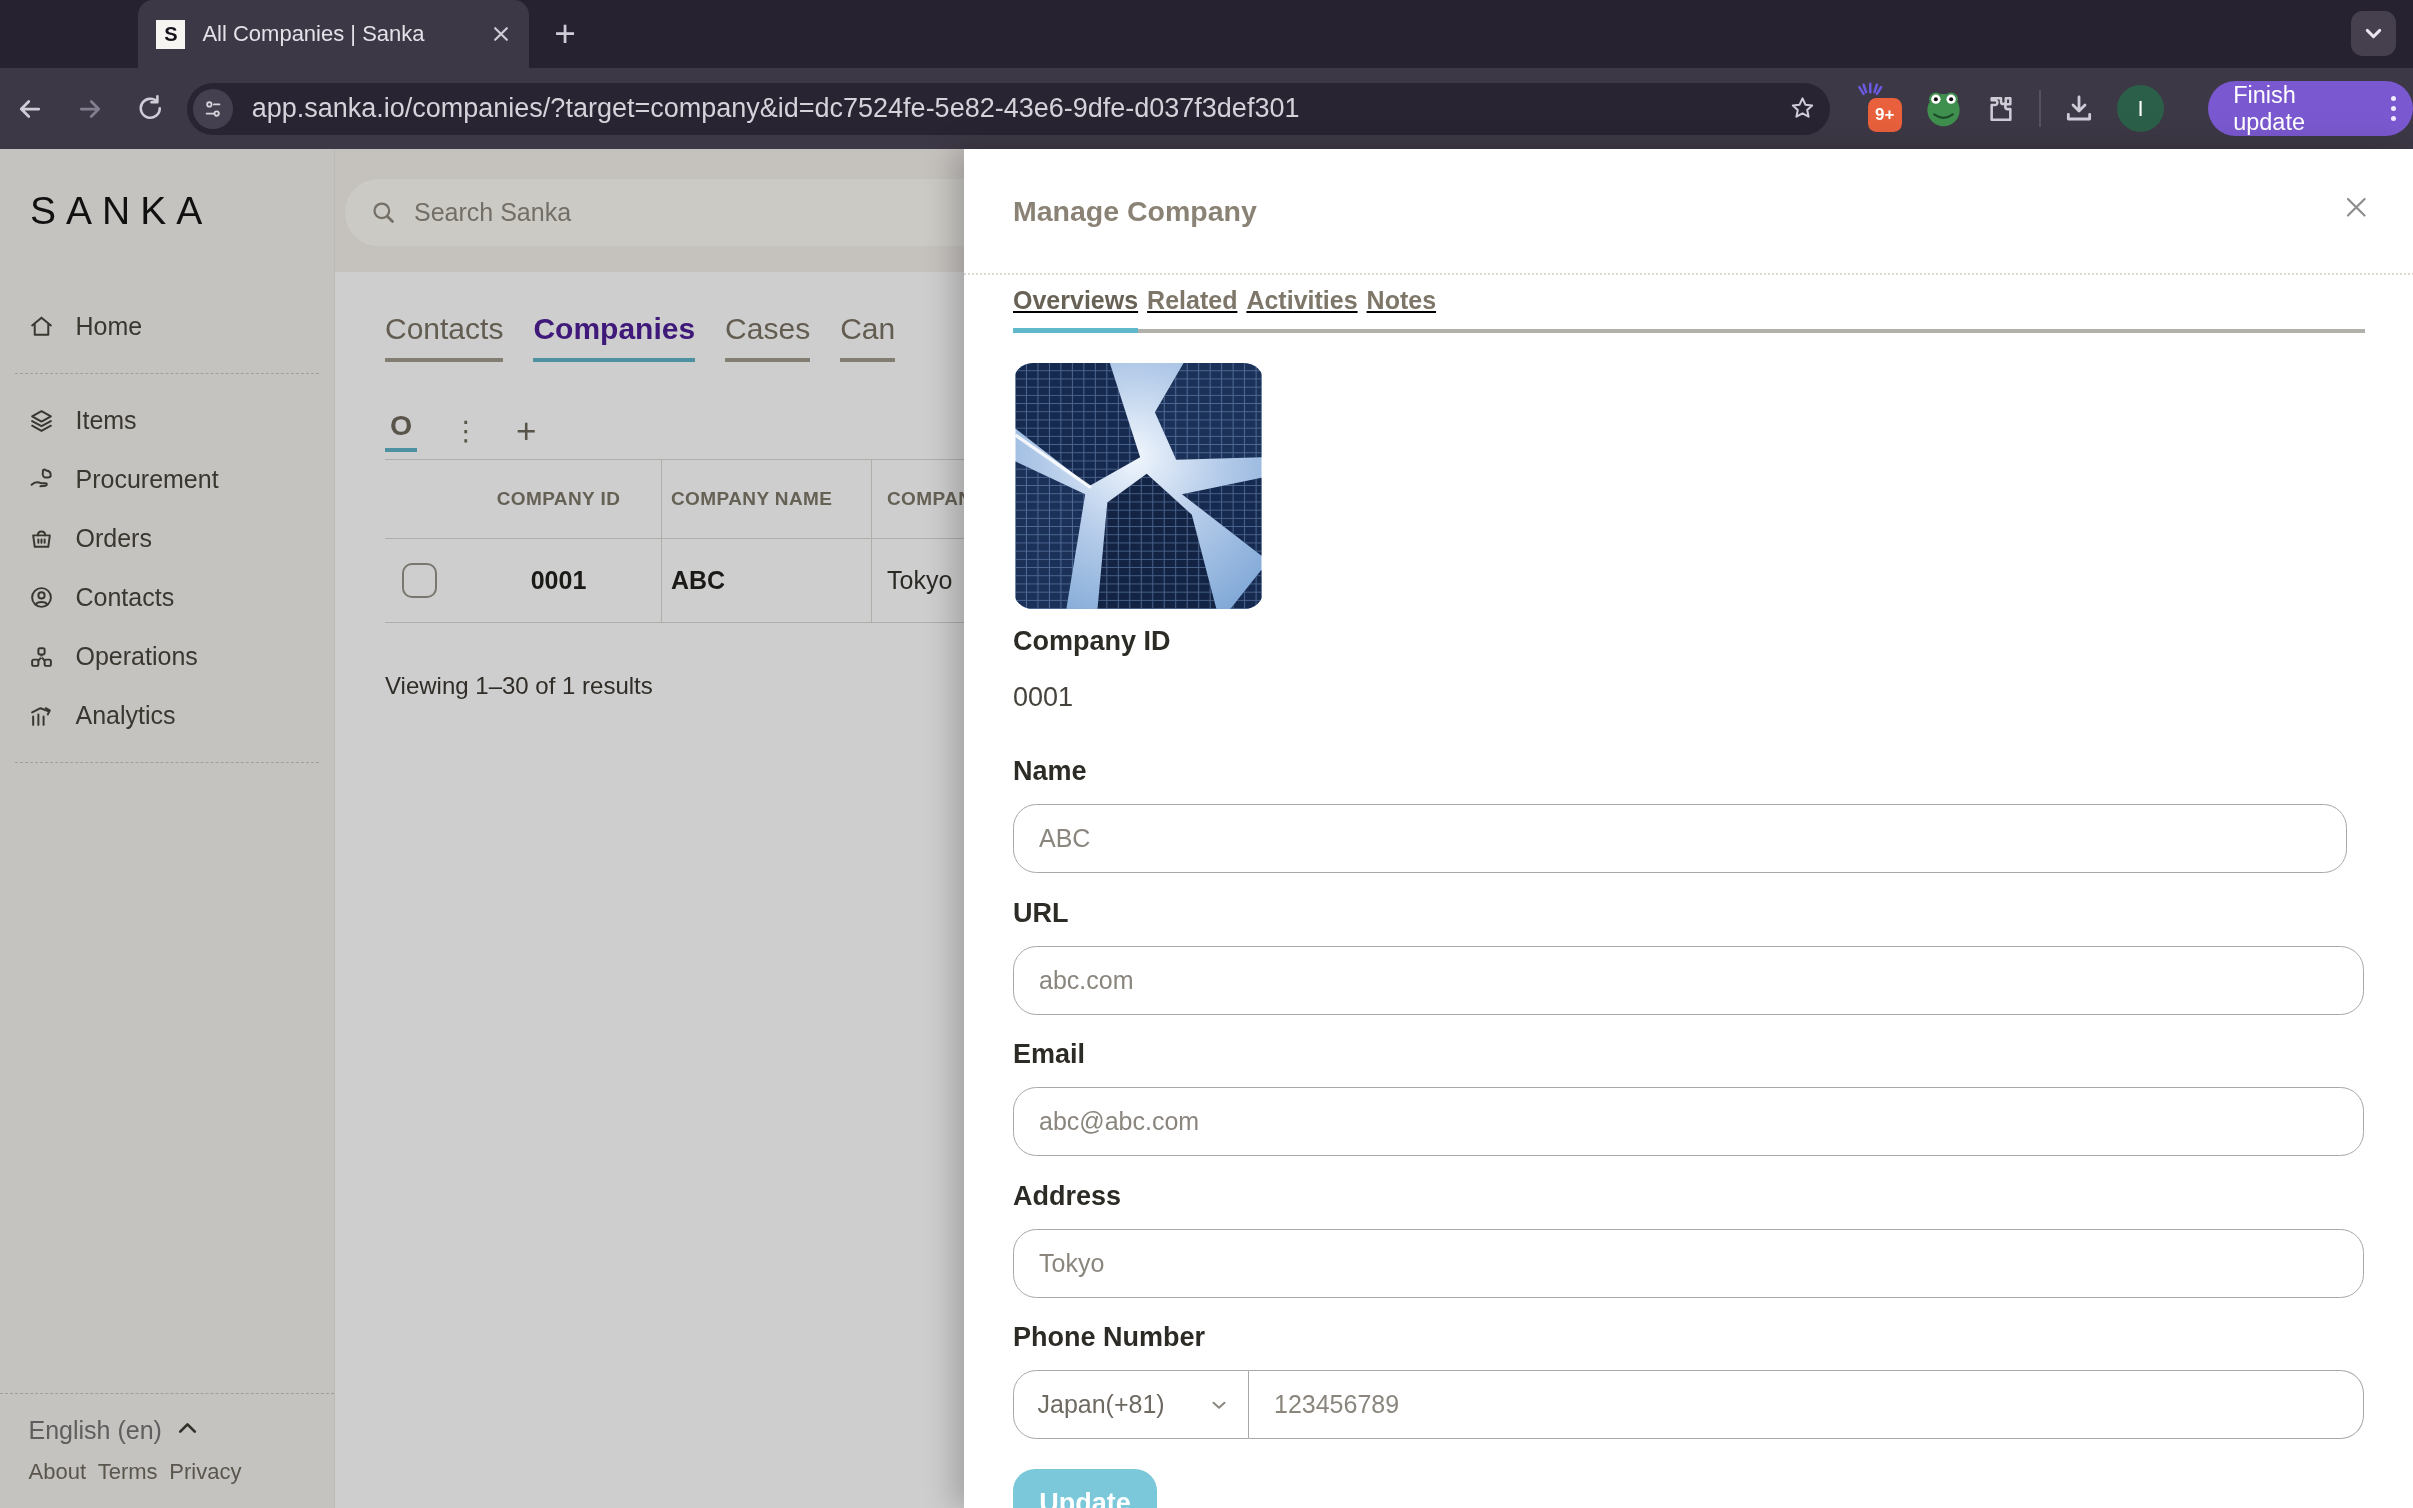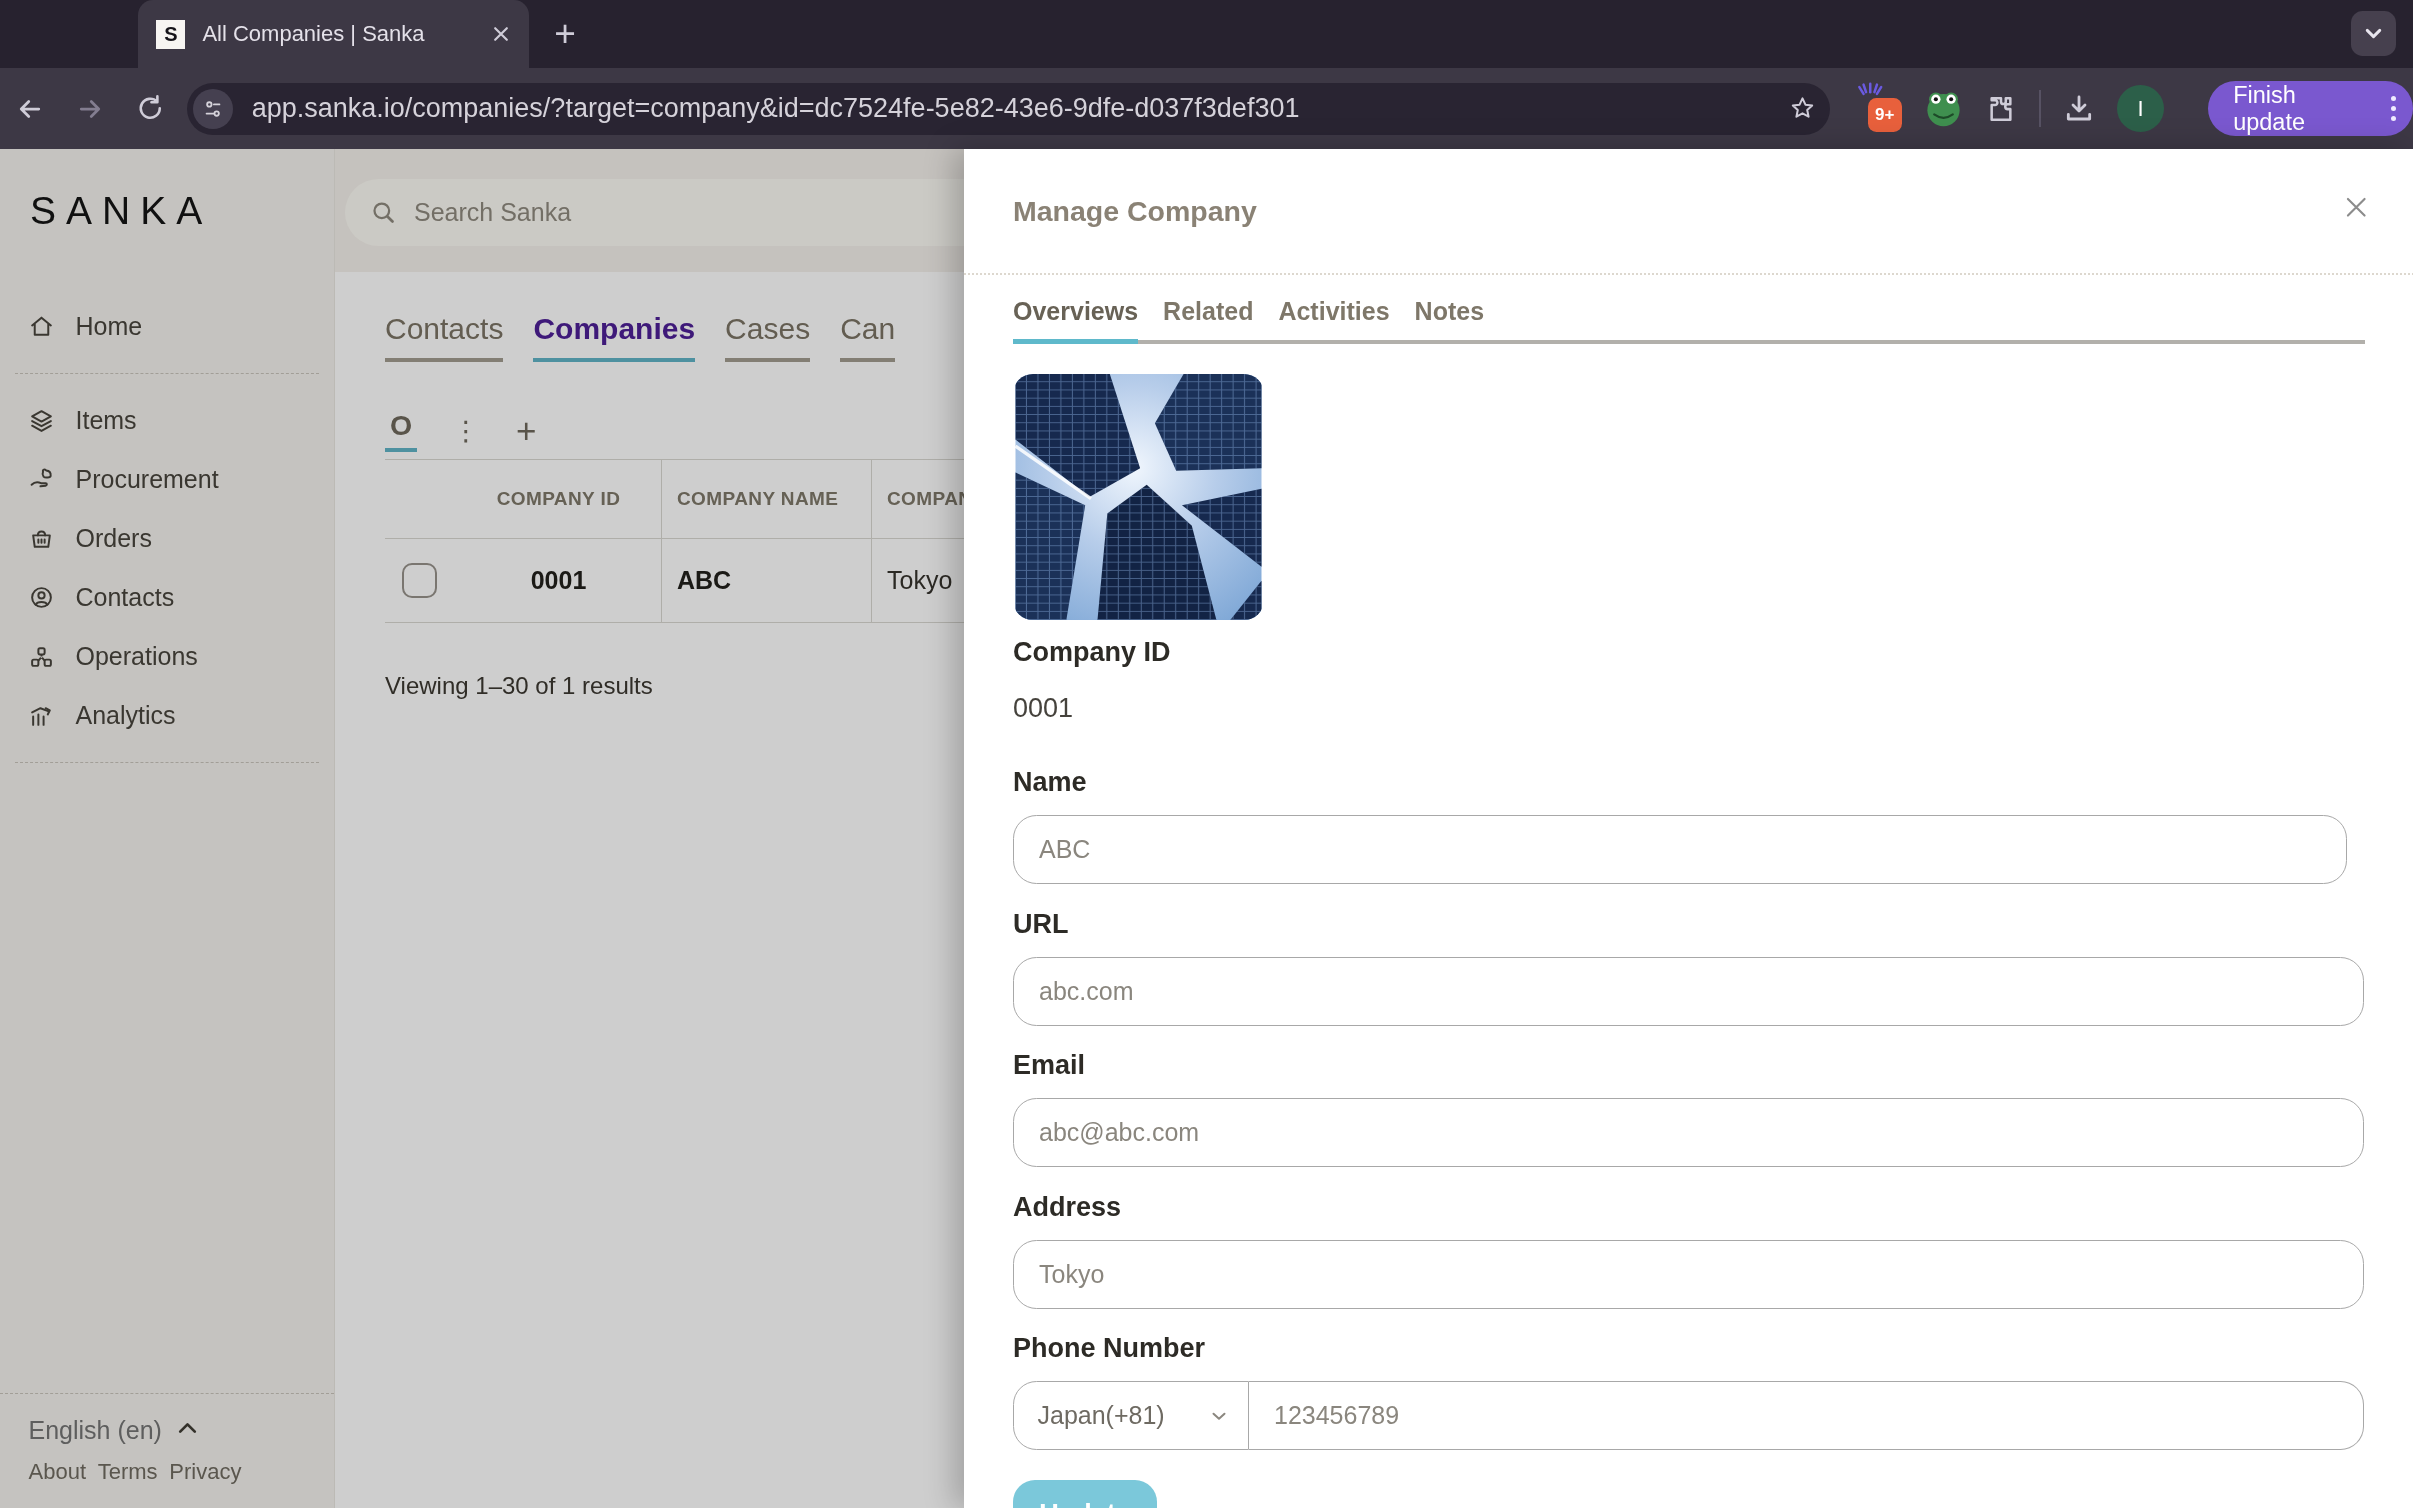--- a/index.html
+++ b/index.html
@@ -74,40 +74,40 @@
     border-bottom:4.2px solid #5fb3c6; }
   .view-dots { font-size:27px; color:#6d675a; letter-spacing:1.7px; }
   .view-plus { font-size:35px; font-weight:300; color:#6d675a; }
   .table { margin-top:6.7px; width:1039px; }
   .trow { display:flex; align-items:center; border-bottom:1.7px solid #d9d7d1; }
   .thead { height:80px; border-top:1.7px solid #d9d7d1; font-size:19px; font-weight:700;
     color:#7d7768; letter-spacing:0.4px; }
   .tbody-row { height:84px; font-size:25px; color:#34312b; }
   .c0 { width:71px; display:flex; justify-content:flex-start; padding-left:17px; }
   .c1 { width:205px; text-align:center; }
-  .c2 { width:210px; padding-left:15px; border-left:1.7px solid #d9d7d1; align-self:stretch;
+  .c2 { width:210px; padding-left:9px; border-left:1.7px solid #d9d7d1; align-self:stretch;
     display:flex; align-items:center; }
   .c3 { flex:1; padding-left:15px; border-left:1.7px solid #d9d7d1; align-self:stretch;
     display:flex; align-items:center; }
   .thead .c2, .thead .c3 { border-left:1.7px solid #d9d7d1; }
   .bold { font-weight:700; color:#201e1a; }
   .checkbox { width:35px; height:35px; border:2.5px solid #96918a; border-radius:10px;
     background:transparent; }
   .viewing { margin-top:49px; font-size:24px; color:#3a362f; }
 
   .scrim { position:absolute; inset:0; background:rgba(10,10,10,0.20); z-index:5; }
 
   
   .drawer { position:absolute; left:964px; top:0; width:1450px; height:1359px; background:#fff;
     z-index:6; box-shadow:-10px 0 28.5px rgba(0,0,0,0.22); padding:0 49px; }
   .drawer-title { padding-top:46px; font-size:28.5px; font-weight:600; color:#8a8275; }
   .drawer-close { position:absolute; top:40px; right:39px; width:37px; height:37px; display:flex;
     align-items:center; justify-content:center; }
   .dotted { border-top:2.5px dotted #ddd8cf; margin:45px -49px 0; }
-  .ptabs { margin-top:22px; border-bottom:4.2px solid #b2b0ab; display:flex; gap:25px; }
+  .ptabs { margin-top:11px; border-bottom:4.2px solid #b2b0ab; display:flex; gap:9px;text-decoration:underline; }
   .ptab { font-size:25px; font-weight:600; color:#7e7769; padding-bottom:13.4px; }
   .ptab.active { color:#686256; font-weight:700; border-bottom:5px solid #5fb9cb;
     margin-bottom:-4.2px; }
   .company-img { margin-top:30px; width:251px; height:246px; border-radius:20px; overflow:hidden; }
   .id-label { margin-top:17px; font-size:27px; font-weight:600; color:#2d2b26; }
   .id-value { margin-top:25px; font-size:27px; color:#45423c; }
   .fgroup { margin-top:23.5px; }
   .fgroup.first { margin-top:42px; }
   .flabel { font-size:27px; font-weight:600; color:#2d2b26; line-height:32px; }
   .finput { margin-top:17px; height:69px; width:1351px; border:1.7px solid #a8a8a8;

